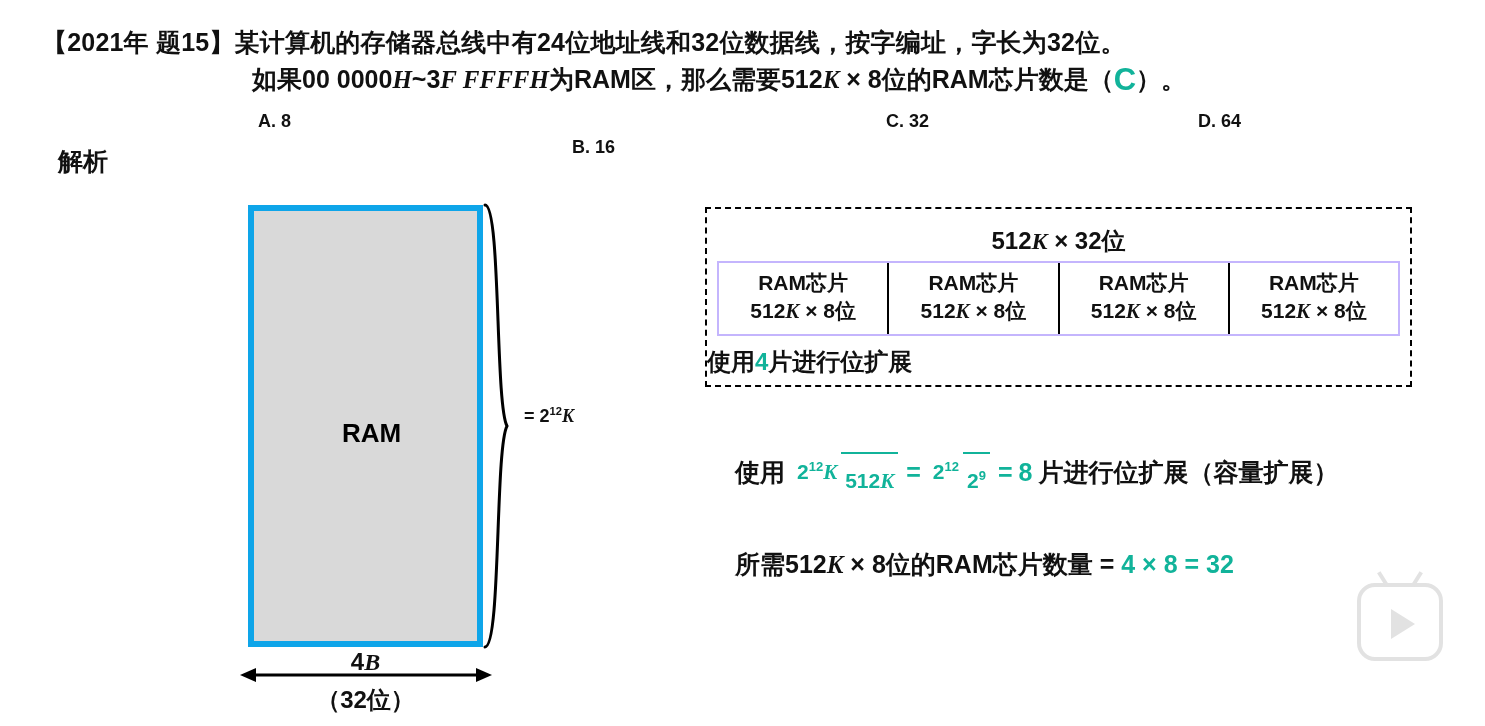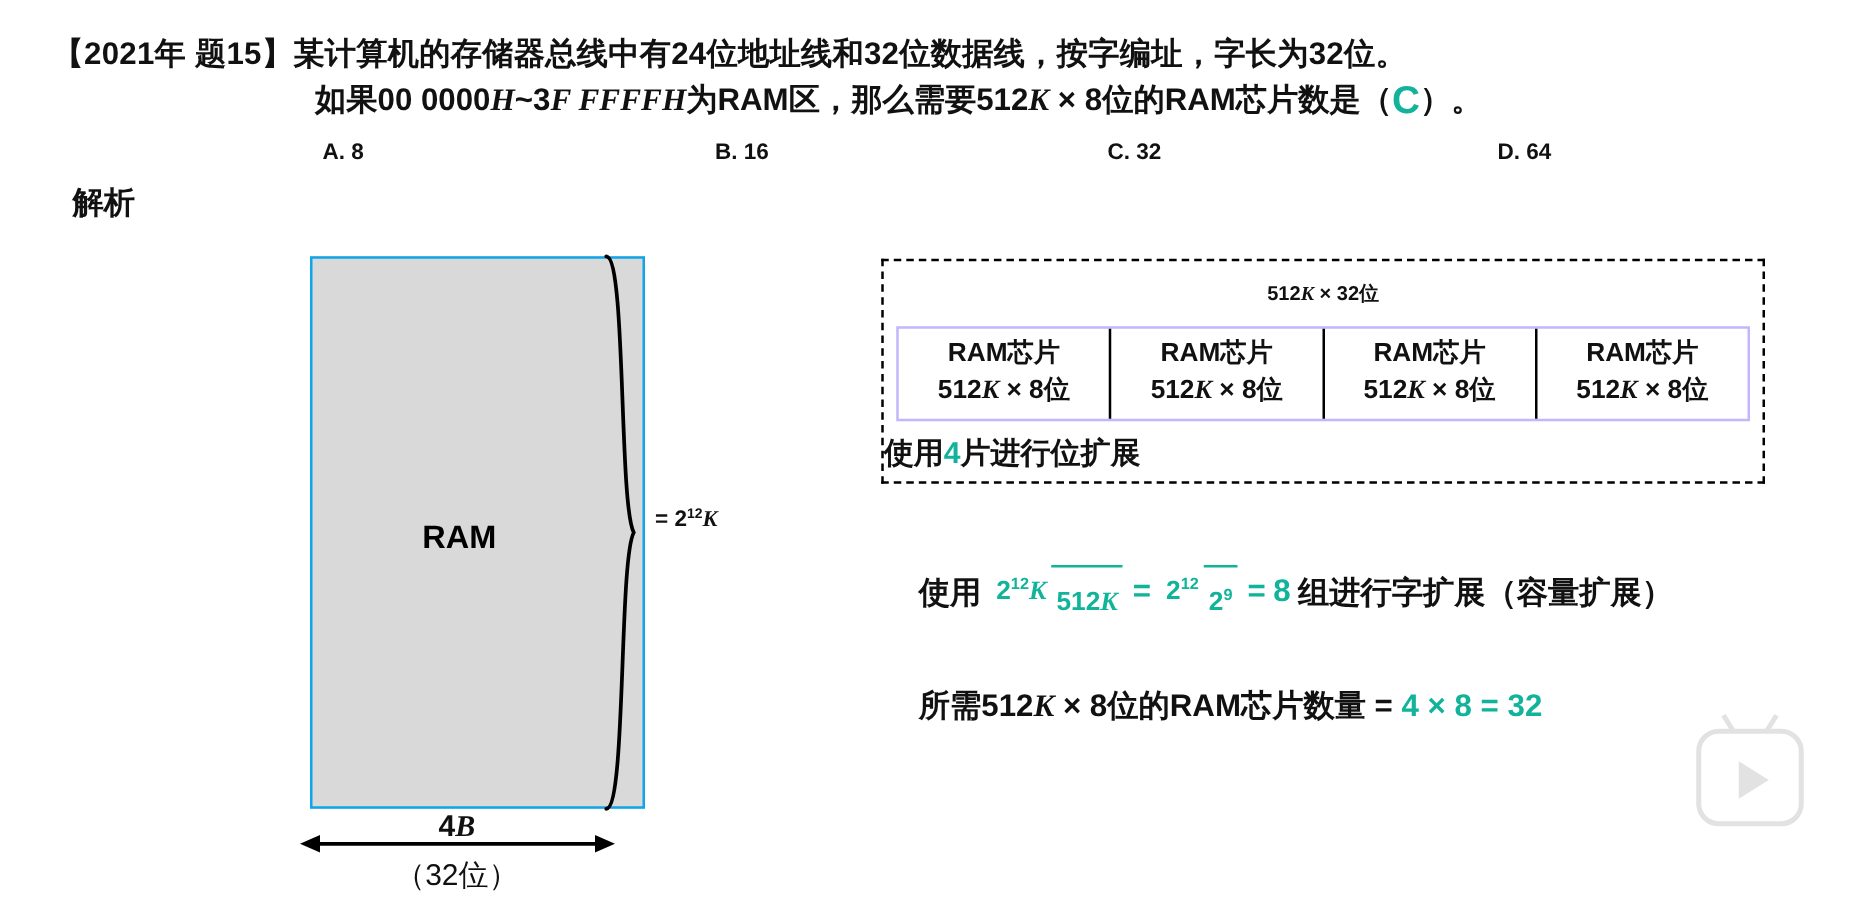--- a/index.html
+++ b/index.html
@@ -47,41 +47,41 @@
     vertical-align: -2px;
   }
   .opt {
     position: absolute;
     top: 111px;
     font-size: 18px;
     font-weight: bold;
     white-space: nowrap;
   }
   .opt-a { left: 258px; }
-  .opt-b { left: 572px; }
+  .opt-b { left: 572px; margin-top: 26px; }
   .opt-c { left: 886px; }
   .opt-d { left: 1198px; }
 
   .jiexi {
     position: absolute;
     left: 58px;
     top: 145px;
     font-size: 25px;
     font-weight: bold;
   }
 
   
   .ram-box {
     position: absolute;
     left: 248px;
     top: 205px;
-    width: 268px;
+    width: 235px;
     height: 442px;
     background: #d9d9d9;
-    border: 2px solid #0ea5e9;
+    border: 6px solid #0ea5e9;
     box-sizing: border-box;
   }
   .ram-label {
     position: absolute;
     left: 0;
     top: 207px;
     width: 235px;
     text-align: center;
     font-size: 26px;
     font-weight: bold;
@@ -124,40 +124,40 @@
     font-weight: bold;
   }
   .w-label i { font-family: "Liberation Serif", serif; font-style: italic; }
   .w-sub {
     position: absolute;
     left: 248px;
     top: 684px;
     width: 235px;
     text-align: center;
     font-size: 24px;
-    font-weight: normal;
+    font-weight: bold;
   }
 
   
   .panel {
     position: absolute;
     left: 705px;
     top: 207px;
     width: 707px;
     height: 180px;
     border: 2px dashed #000;
     box-sizing: border-box;
   }
   .panel-title {
     position: absolute;
     left: 0;
     top: 16px;
     width: 100%;
     text-align: center;
-    font-size: 16px;
+    font-size: 24px;
     font-weight: bold;
   }
   .panel-title i { font-family: "Liberation Serif", serif; font-style: italic; }
   .chips {
     position: absolute;
     left: 10px;
     top: 52px;
     width: 683px;
     display: flex;
     border: 2px solid #c4b5fd;
@@ -327,21 +327,21 @@
       <span class="num"><span>2</span><sup class="small">12</sup><i>K</i></span>
       <span class="den"><span>512</span><i>K</i></span>
     </span>
     <span class="teal">=</span>
     <span class="frac teal">
       <span class="num"><span>2</span><sup class="small">12</sup></span>
       <span class="den"><span>2</span><sup class="small">9</sup></span>
     </span>
     <span class="teal">=</span>
     <span class="teal" style="margin:0 6px;">8</span>
-    <span>组进行字扩展（容量扩展）</span>
+    <span>片进行位扩展（容量扩展）</span>
   </div>
 
   <div class="formula2">
     <span>所需512</span><i>K</i><span> × 8位的RAM芯片数量 = </span><span class="teal">4</span><span class="teal"> × </span><span class="teal">8</span><span class="teal"> = </span><span class="teal">32</span>
   </div>
 
   <div class="logo">
     <span class="ear-l"></span>
     <span class="ear-r"></span>
     <span class="tri"></span>

